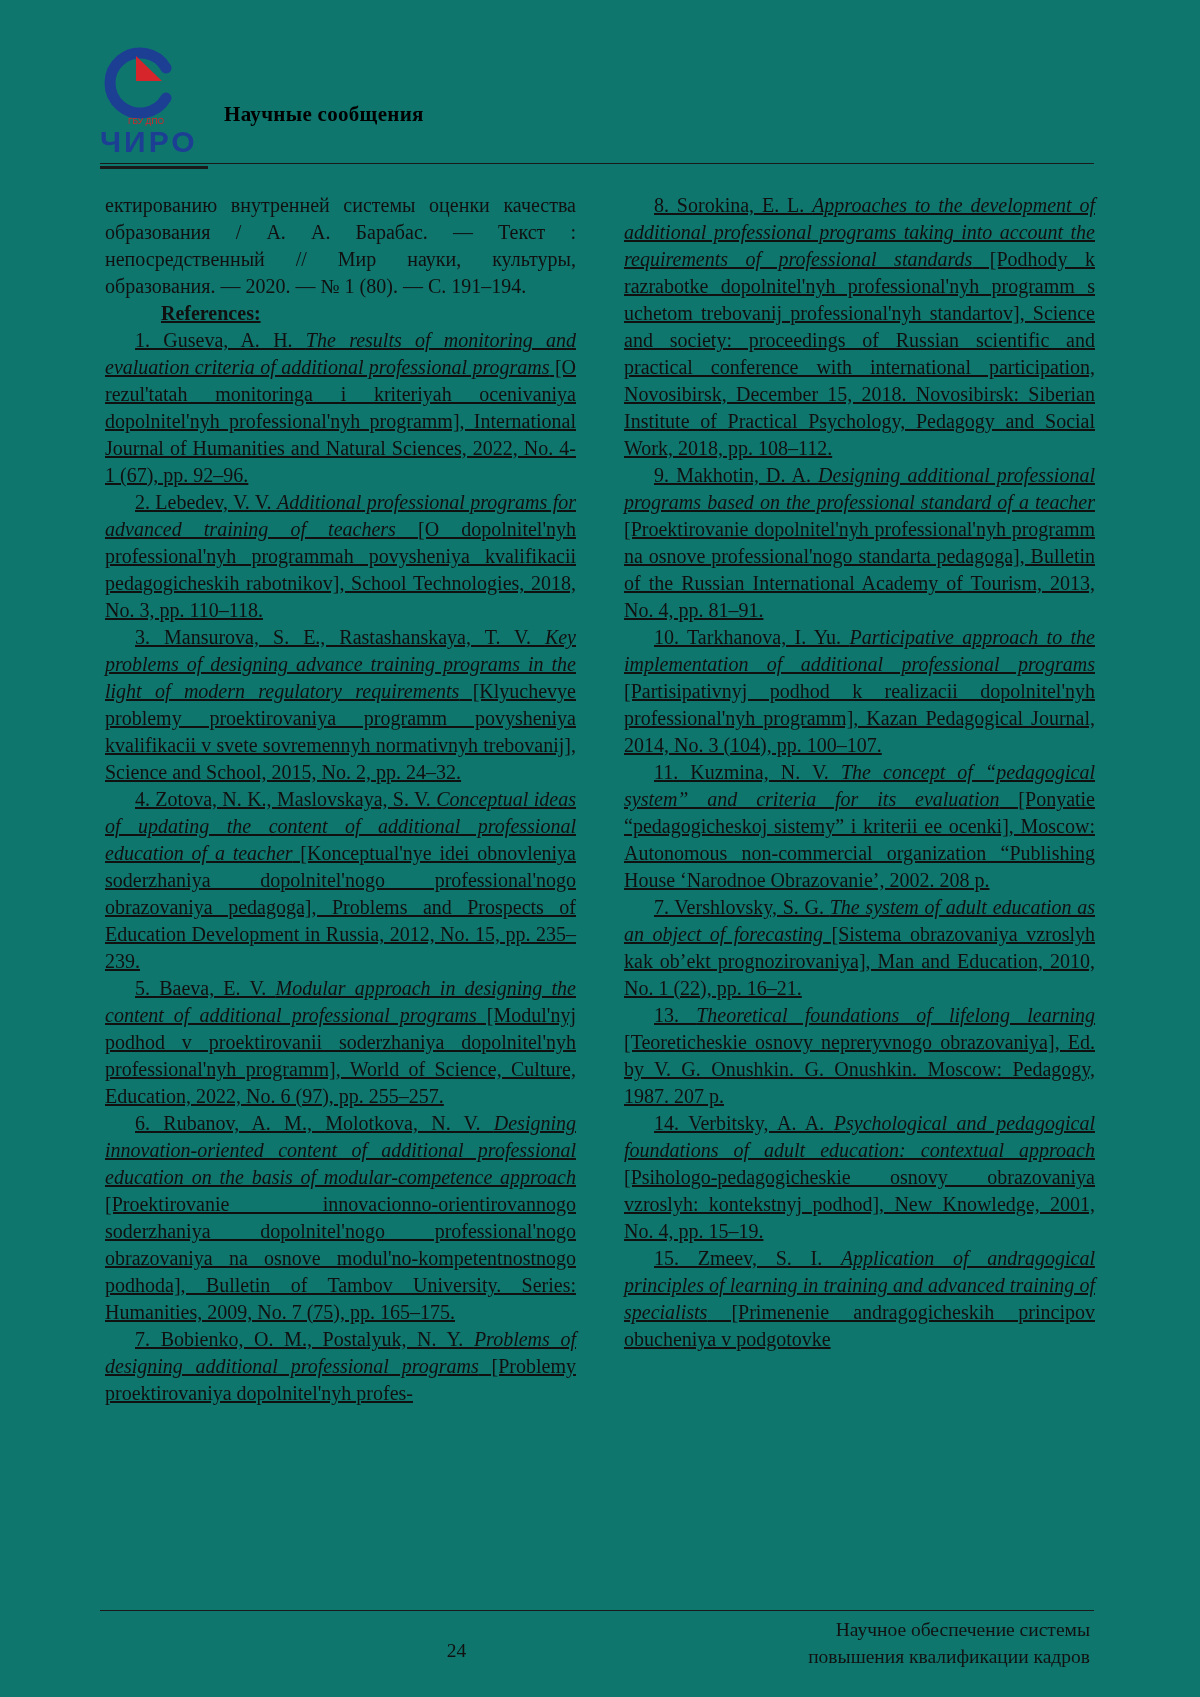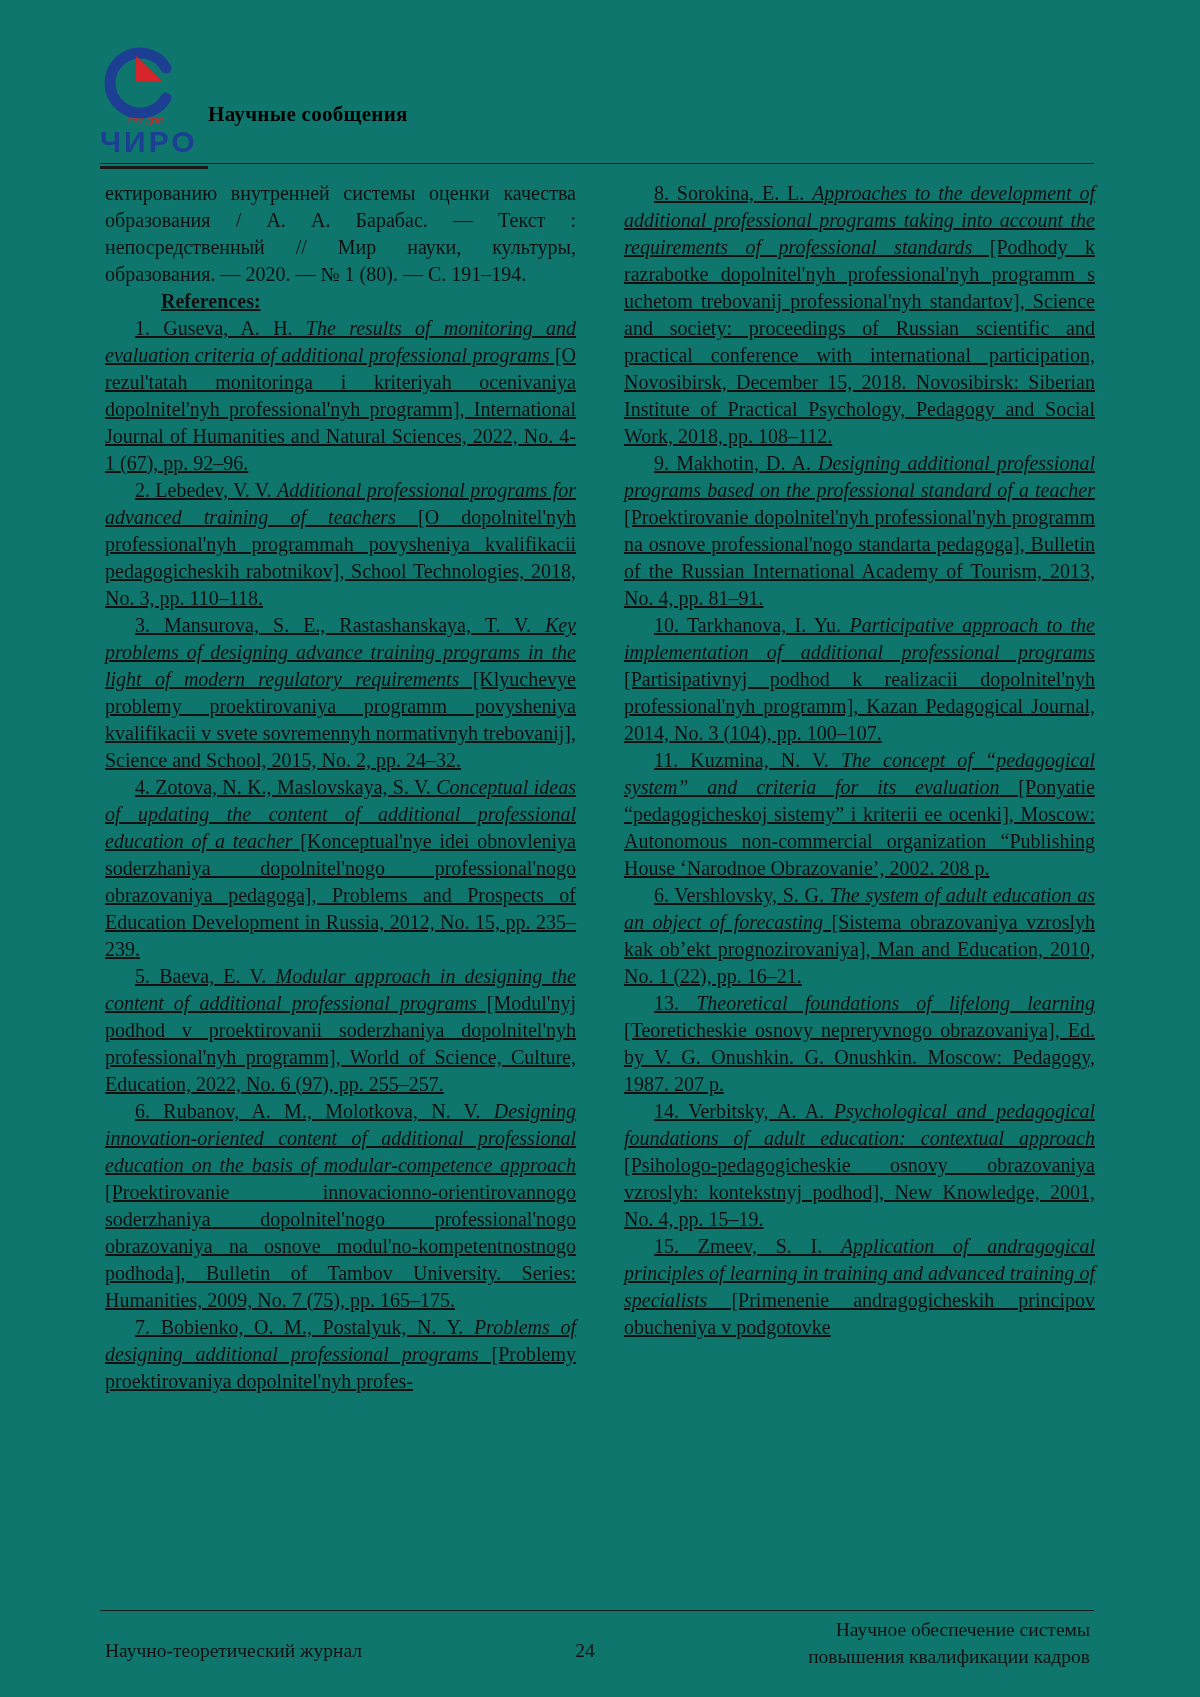--- a/index.html
+++ b/index.html
@@ -5,28 +5,28 @@
   * { margin:0; padding:0; box-sizing:border-box; }
   html,body { background:#e9e9e9; }
   body { font-family:"Liberation Serif", serif; }
   .page {
     position:relative; width:1200px; height:1697px; margin:0 auto;
     background:#0f766e; overflow:hidden; color:#111;
   }
   
   .logo { position:absolute; left:98px; top:46px; width:96px; height:118px; }
   .section-title {
-    position:absolute; left:208px; top:102px;
+    position:absolute; left:224px; top:102px;
     font-size:21px; font-weight:700; letter-spacing:.3px; color:#000;
   }
   .rule-top { position:absolute; left:100px; right:106px; top:163px; border-top:1.7px solid #1a1a1a; }
   .rule-top-accent { position:absolute; left:100px; top:166px; width:108px; border-top:3px solid #1a1a1a; }
   
   .columns {
-    position:absolute; left:105px; top:180px; width:990px;
+    position:absolute; left:105px; top:192px; width:990px;
     display:flex; gap:48px;
   }
   .col {
     width:477px; font-size:20px; line-height:27px;
     text-align:justify; color:#101010;
   }
   .col p { margin:0; }
   .col p.indent { text-indent:30px;text-decoration:underline; }
   .it { font-style:italic; }
   .bd { font-weight:700;margin-left:26px; }
@@ -65,30 +65,29 @@
         <p class="indent"><span>4. Zotova, N. K., Maslovskaya, S. V. </span><span class="it">Conceptual ideas of updating the content of additional professional education of a teacher</span><span> [Konceptual'nye idei obnovleniya soderzhaniya dopolnitel'nogo professional'nogo obrazovaniya pedagoga], Problems and Prospects of Education Development in Russia, 2012, No. 15, pp. 235–239.</span></p>
         <p class="indent"><span>5. Baeva, E. V. </span><span class="it">Modular approach in designing the content of additional professional programs</span><span> [Modul'nyj podhod v proektirovanii soderzhaniya dopolnitel'nyh professional'nyh programm], World of Science, Culture, Education, 2022, No. 6 (97), pp. 255–257.</span></p>
         <p class="indent"><span>6. Rubanov, A. M., Molotkova, N. V. </span><span class="it">Designing innovation-oriented content of additional professional education on the basis of modular-competence approach</span><span> [Proektirovanie innovacionno-orientirovannogo soderzhaniya dopolnitel'nogo professional'nogo obrazovaniya na osnove modul'no-kompetentnostnogo podhoda], Bulletin of Tambov University. Series: Humanities, 2009, No. 7 (75), pp. 165–175.</span></p>
         <p class="indent"><span>7. Bobienko, O. M., Postalyuk, N. Y. </span><span class="it">Problems of designing additional professional programs</span><span> [Problemy proektirovaniya dopolnitel'nyh profes-</span></p>
       </section>
     <section class="col">
         <p class="indent"><span>8. Sorokina, E. L. </span><span class="it">Approaches to the development of additional professional programs taking into account the requirements of professional standards</span><span> [Podhody k razrabotke dopolnitel'nyh professional'nyh programm s uchetom trebovanij professional'nyh standartov], Science and society: proceedings of Russian scientific and practical conference with international participation, Novosibirsk, December 15, 2018. Novosibirsk: Siberian Institute of Practical Psychology, Pedagogy and Social Work, 2018, pp. 108–112.</span></p>
         <p class="indent"><span>9. Makhotin, D. A. </span><span class="it">Designing additional professional programs based on the professional standard of a teacher</span><span> [Proektirovanie dopolnitel'nyh professional'nyh programm na osnove professional'nogo standarta pedagoga], Bulletin of the Russian International Academy of Tourism, 2013, No. 4, pp. 81–91.</span></p>
         <p class="indent"><span>10. Tarkhanova, I. Yu. </span><span class="it">Participative approach to the implementation of additional professional programs</span><span> [Partisipativnyj podhod k realizacii dopolnitel'nyh professional'nyh programm], Kazan Pedagogical Journal, 2014, No. 3 (104), pp. 100–107.</span></p>
         <p class="indent"><span>11. Kuzmina, N. V. </span><span class="it">The concept of “pedagogical system” and criteria for its evaluation</span><span> [Ponyatie “pedagogicheskoj sistemy” i kriterii ee ocenki], Moscow: Autonomous non-commercial organization “Publishing House ‘Narodnoe Obrazovanie’, 2002. 208 p.</span></p>
-        <p class="indent"><span>6. Vershlovsky, S. G. </span><span class="it">The system of adult education as an object of forecasting</span><span> [Sistema obrazovaniya vzroslyh kak ob’ekt prognozirovaniya], Man and Education, 2010, No. 1 (22), pp. 16–21.</span></p>
+        <p class="indent"><span>7. Vershlovsky, S. G. </span><span class="it">The system of adult education as an object of forecasting</span><span> [Sistema obrazovaniya vzroslyh kak ob’ekt prognozirovaniya], Man and Education, 2010, No. 1 (22), pp. 16–21.</span></p>
         <p class="indent"><span>13. </span><span class="it">Theoretical foundations of lifelong learning</span><span> [Teoreticheskie osnovy nepreryvnogo obrazovaniya], Ed. by V. G. Onushkin. G. Onushkin. Moscow: Pedagogy, 1987. 207 p.</span></p>
         <p class="indent"><span>14. Verbitsky, A. A. </span><span class="it">Psychological and pedagogical foundations of adult education: contextual approach</span><span> [Psihologo-pedagogicheskie osnovy obrazovaniya vzroslyh: kontekstnyj podhod], New Knowledge, 2001, No. 4, pp. 15–19.</span></p>
         <p class="indent"><span>15. Zmeev, S. I. </span><span class="it">Application of andragogical principles of learning in training and advanced training of specialists</span><span> [Primenenie andragogicheskih principov obucheniya v podgotovke</span></p>
       </section>
   </main>
 
   <div class="rule-bottom"></div>
   <footer class="footer">
-    <div class="footer-left">Научно-теоретический журнал</div>
     <div class="footer-page">24</div>
     <div class="footer-right">
       <div>Научное обеспечение системы</div>
       <div>повышения квалификации кадров</div>
     </div>
   </footer>
 
 </div>
 
 </body></html>

